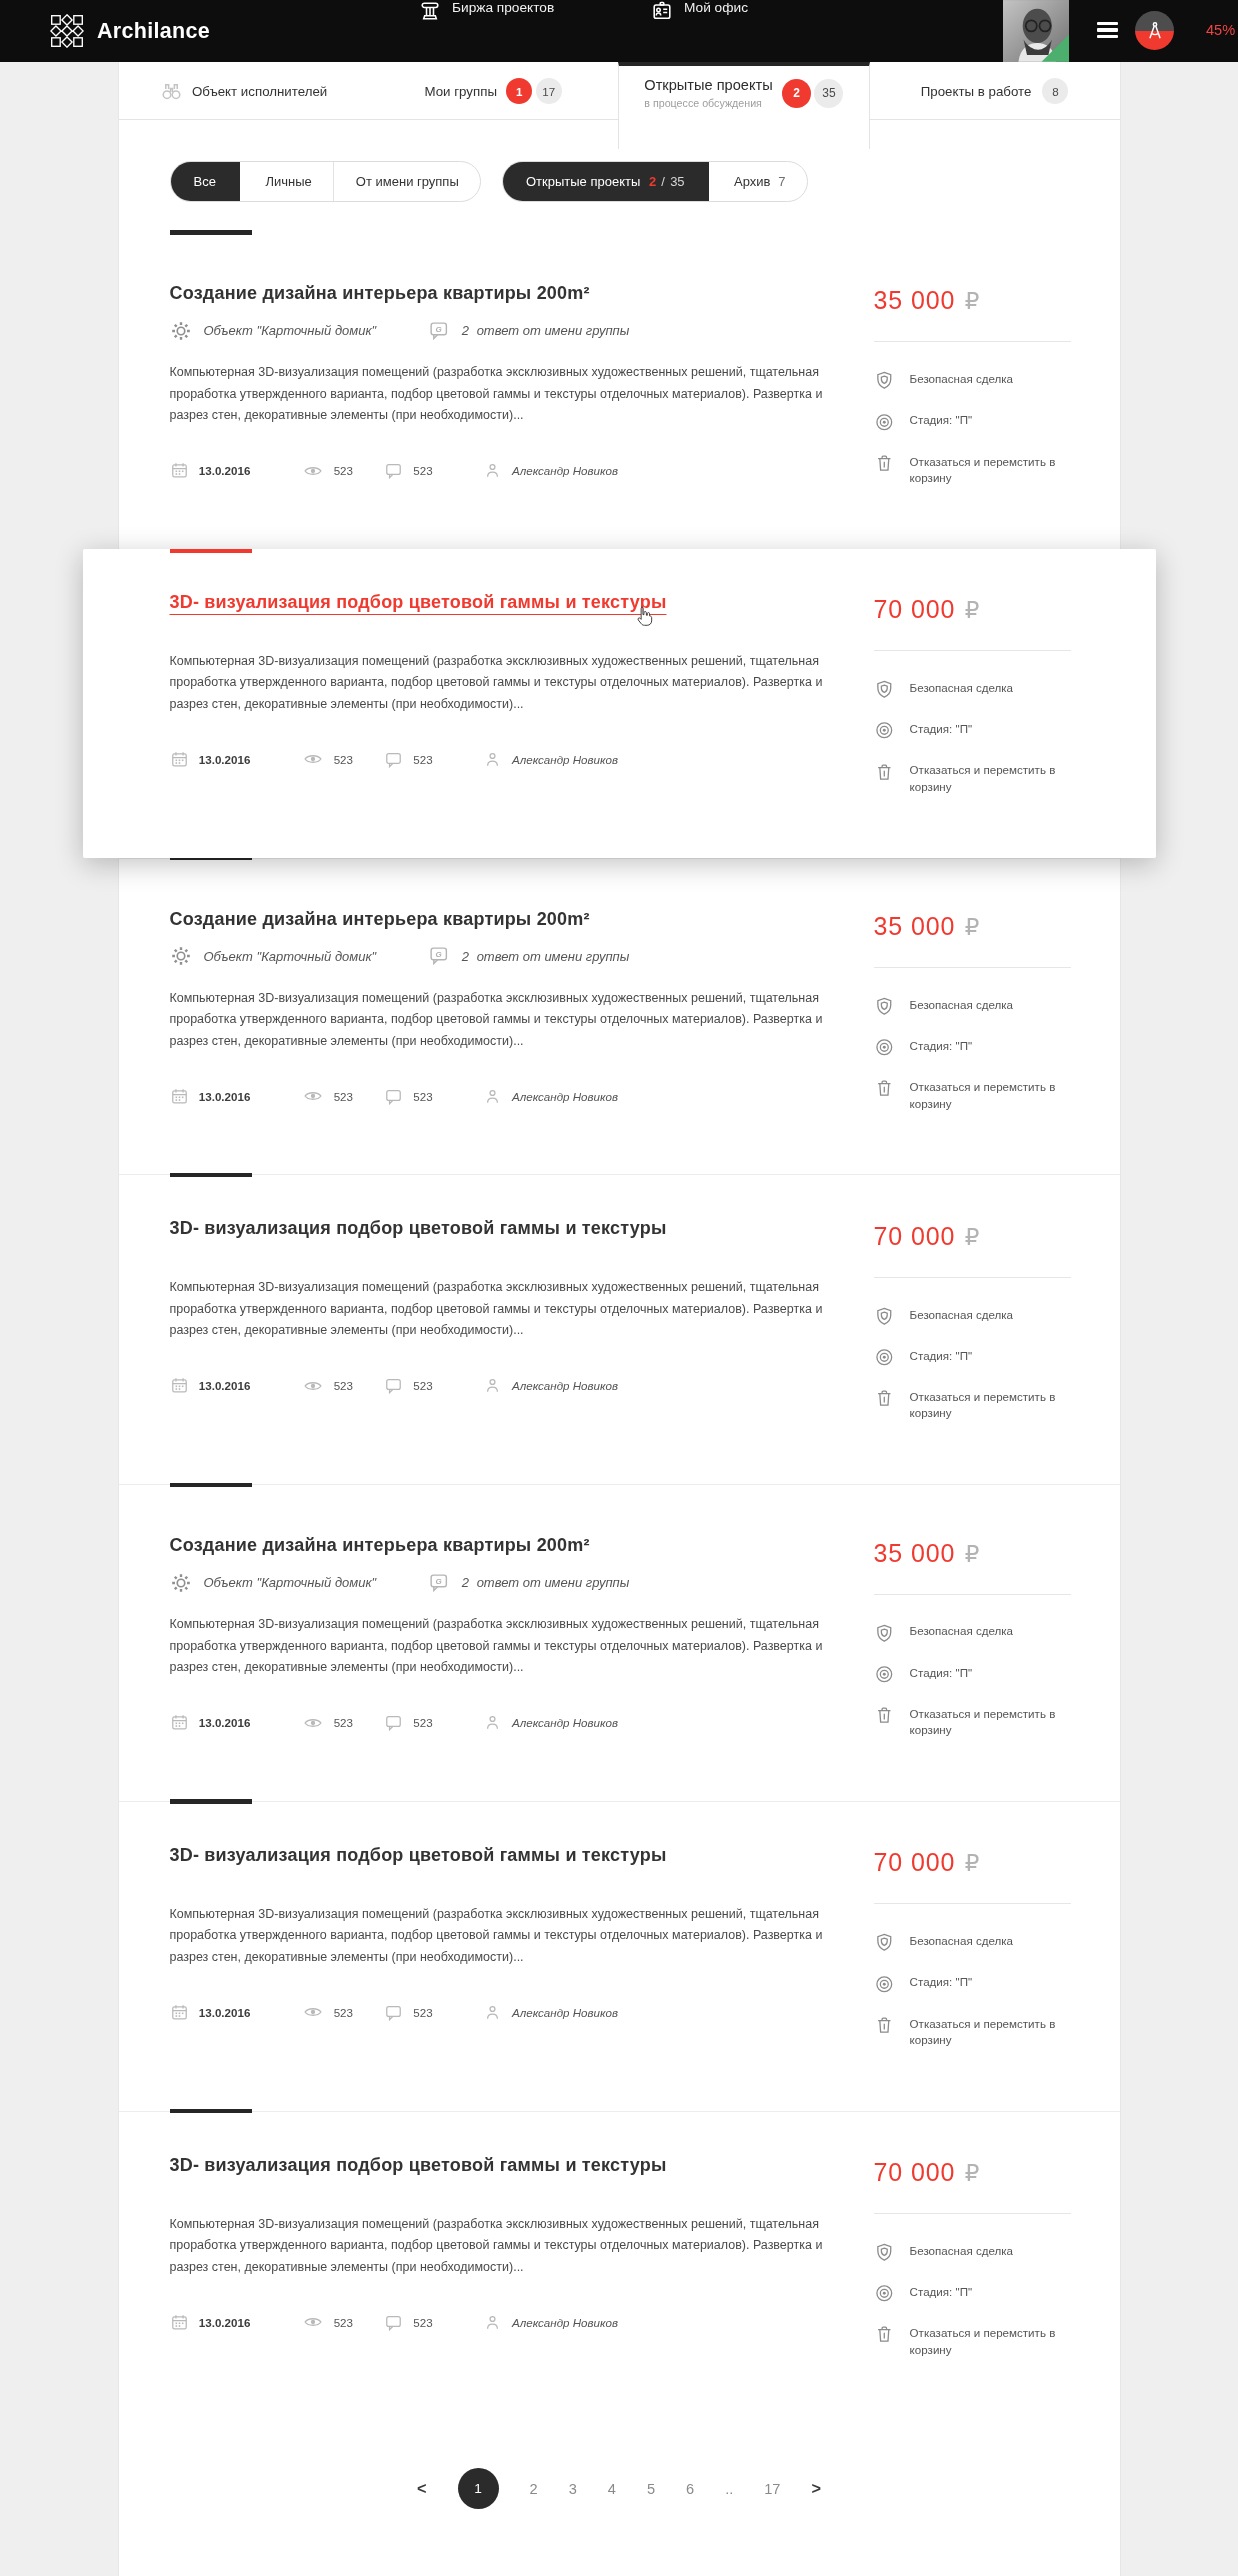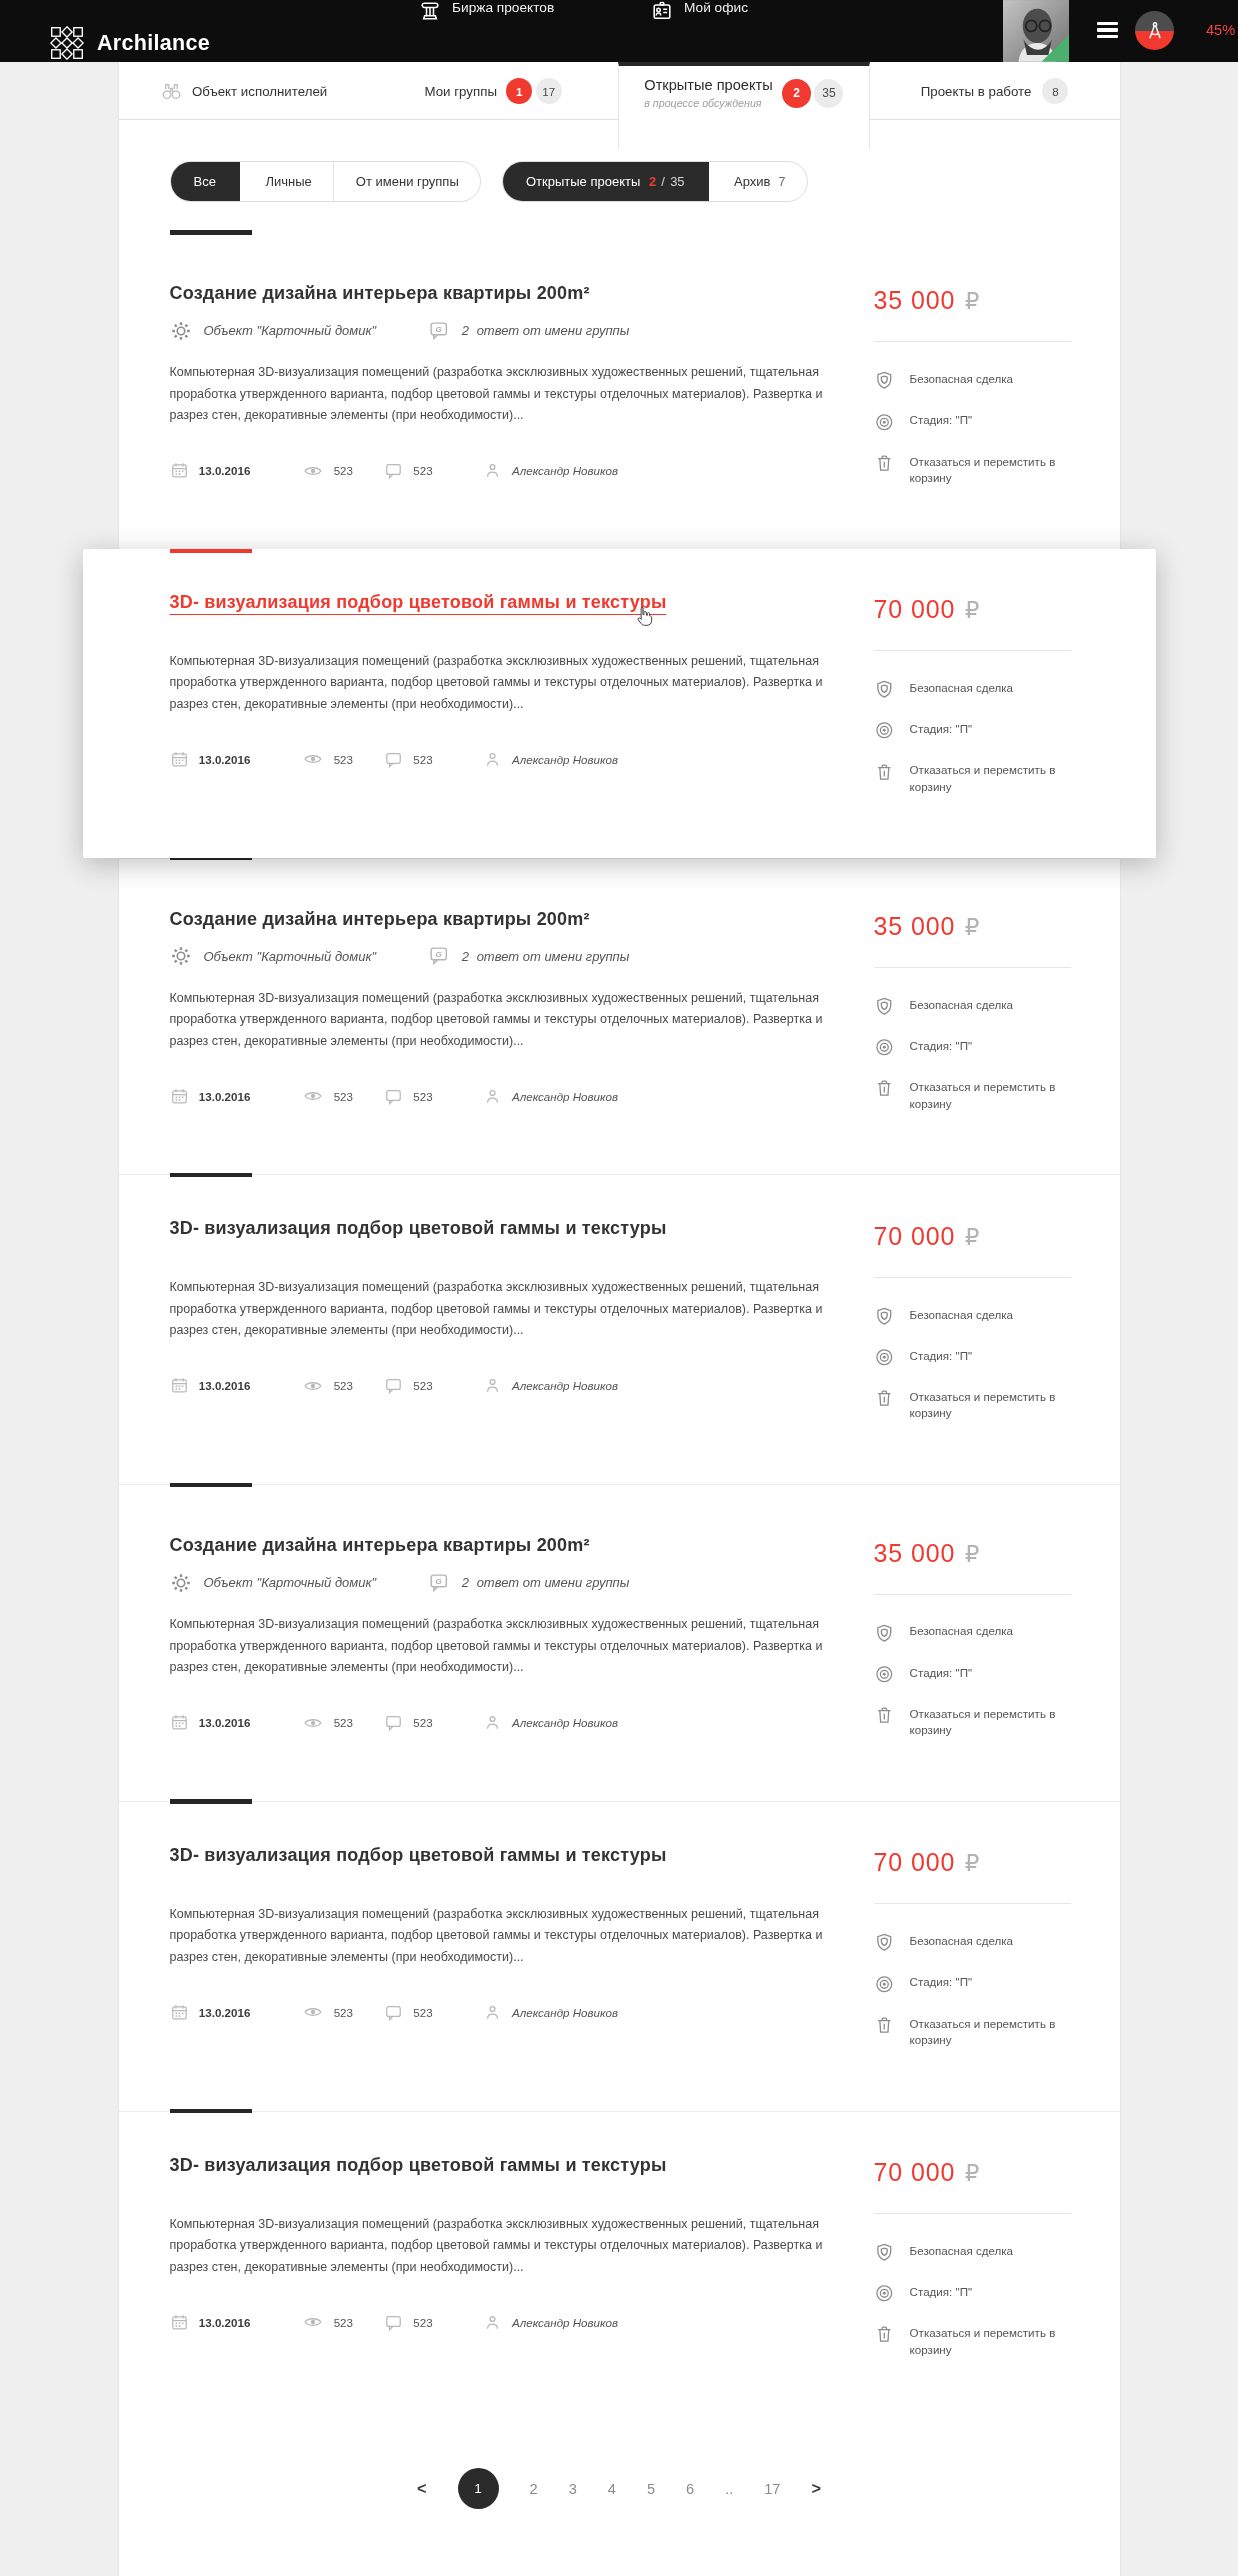--- a/index.html
+++ b/index.html
@@ -7,21 +7,21 @@
   body {
     width:1238px; height:2576px; overflow:hidden; position:relative;
     background:#efefef;
     font-family:"Liberation Sans", sans-serif;
     color:#333;
   }
   svg { display:block; }
 
   
   .topbar { position:relative; height:62px; background:#0d0d0d; color:#fff; z-index:5; }
-  .brand { position:absolute; left:50px; top:12px; height:62px; display:flex; align-items:center; gap:13px; }
+  .brand { position:absolute; left:50px; top:0; height:62px; display:flex; align-items:center; gap:13px; }
   .brand-name { font-size:21.5px; font-weight:700; letter-spacing:0.3px; }
   .topnav-item { position:absolute; top:0; height:62px; display:flex; align-items:flex-start; gap:11px; font-size:13.7px; color:#f2f2f2; cursor:pointer; }
   .topnav-item.nav-1 { left:419px; }
   .topnav-item.nav-2 { left:651px; }
   .avatar { position:absolute; left:1003px; top:0; width:66px; height:62px; overflow:hidden; }
   .burger { position:absolute; left:1097px; top:21.5px; width:20.6px; cursor:pointer; }
   .burger span { display:block; height:3.4px; background:#fff; margin-bottom:3.4px; border-radius:0.9px; }
   .progress-circle { position:absolute; left:1135px; top:11px; width:39px; height:39px; border-radius:50%;
     background:linear-gradient(#4d4d4d 0 52%, #f0392f 52% 100%); display:flex; align-items:center; justify-content:center; cursor:pointer;}
   .progress-pct { position:absolute; left:1187px; top:22px; font-size:14.6px; color:#ef4444;margin-left:19px; }
@@ -36,21 +36,21 @@
 
   
   .tabs { display:flex; border-bottom:0.9px solid #e3e3e3; height:58px; align-items:flex-start; }
   .tab { flex:1 1 0; height:58px; cursor:pointer; }
   .tab-inner { height:58px; display:flex; align-items:center; justify-content:center; gap:9.4px; font-size:13.3px; color:#333; }
   .tab.active { position:relative; z-index:1; background:#fff; height:87px;
     border-left:0.9px solid #e3e3e3; border-right:0.9px solid #e3e3e3; border-top:4.3px solid #262626; }
   .tab.active .tab-inner { height:54px; }
   .tab3-text { text-align:left; }
   .tab3-label { font-size:14.6px; color:#2d2d2d; }
-  .tab3-sub { font-size:10.7px; font-style:italic; color:#9e9e9e; margin-top:3.4px; }
+  .tab3-sub { font-size:10.7px; color:#9e9e9e; margin-top:3.4px; }
   .badge { min-width:26px; height:26px; padding:0 3.4px; border-radius:50%; display:inline-flex; align-items:center; justify-content:center; font-size:11.6px; }
   .badge.red { background:#f0392f; color:#fff; font-weight:700; position:relative; z-index:1; }
   .badge.gray { background:#ebebeb; color:#4a4a4a; margin-left:-6px; }
   .badge.big { min-width:29px; height:29px; font-size:12px; }
 
   
   .filters { display:flex; gap:20.6px; padding:41px 0 31px 51px; }
   .seg { display:flex; border:0.9px solid #dcdcdc; border-radius:22px; overflow:hidden; height:41px; background:#fff; }
   .seg-item { display:flex; align-items:center; justify-content:center; padding:0 21.5px; font-size:13px; color:#333; border-right:0.9px solid #e2e2e2; cursor:pointer; white-space:nowrap; }
   .seg-item:last-child { border-right:none; }

